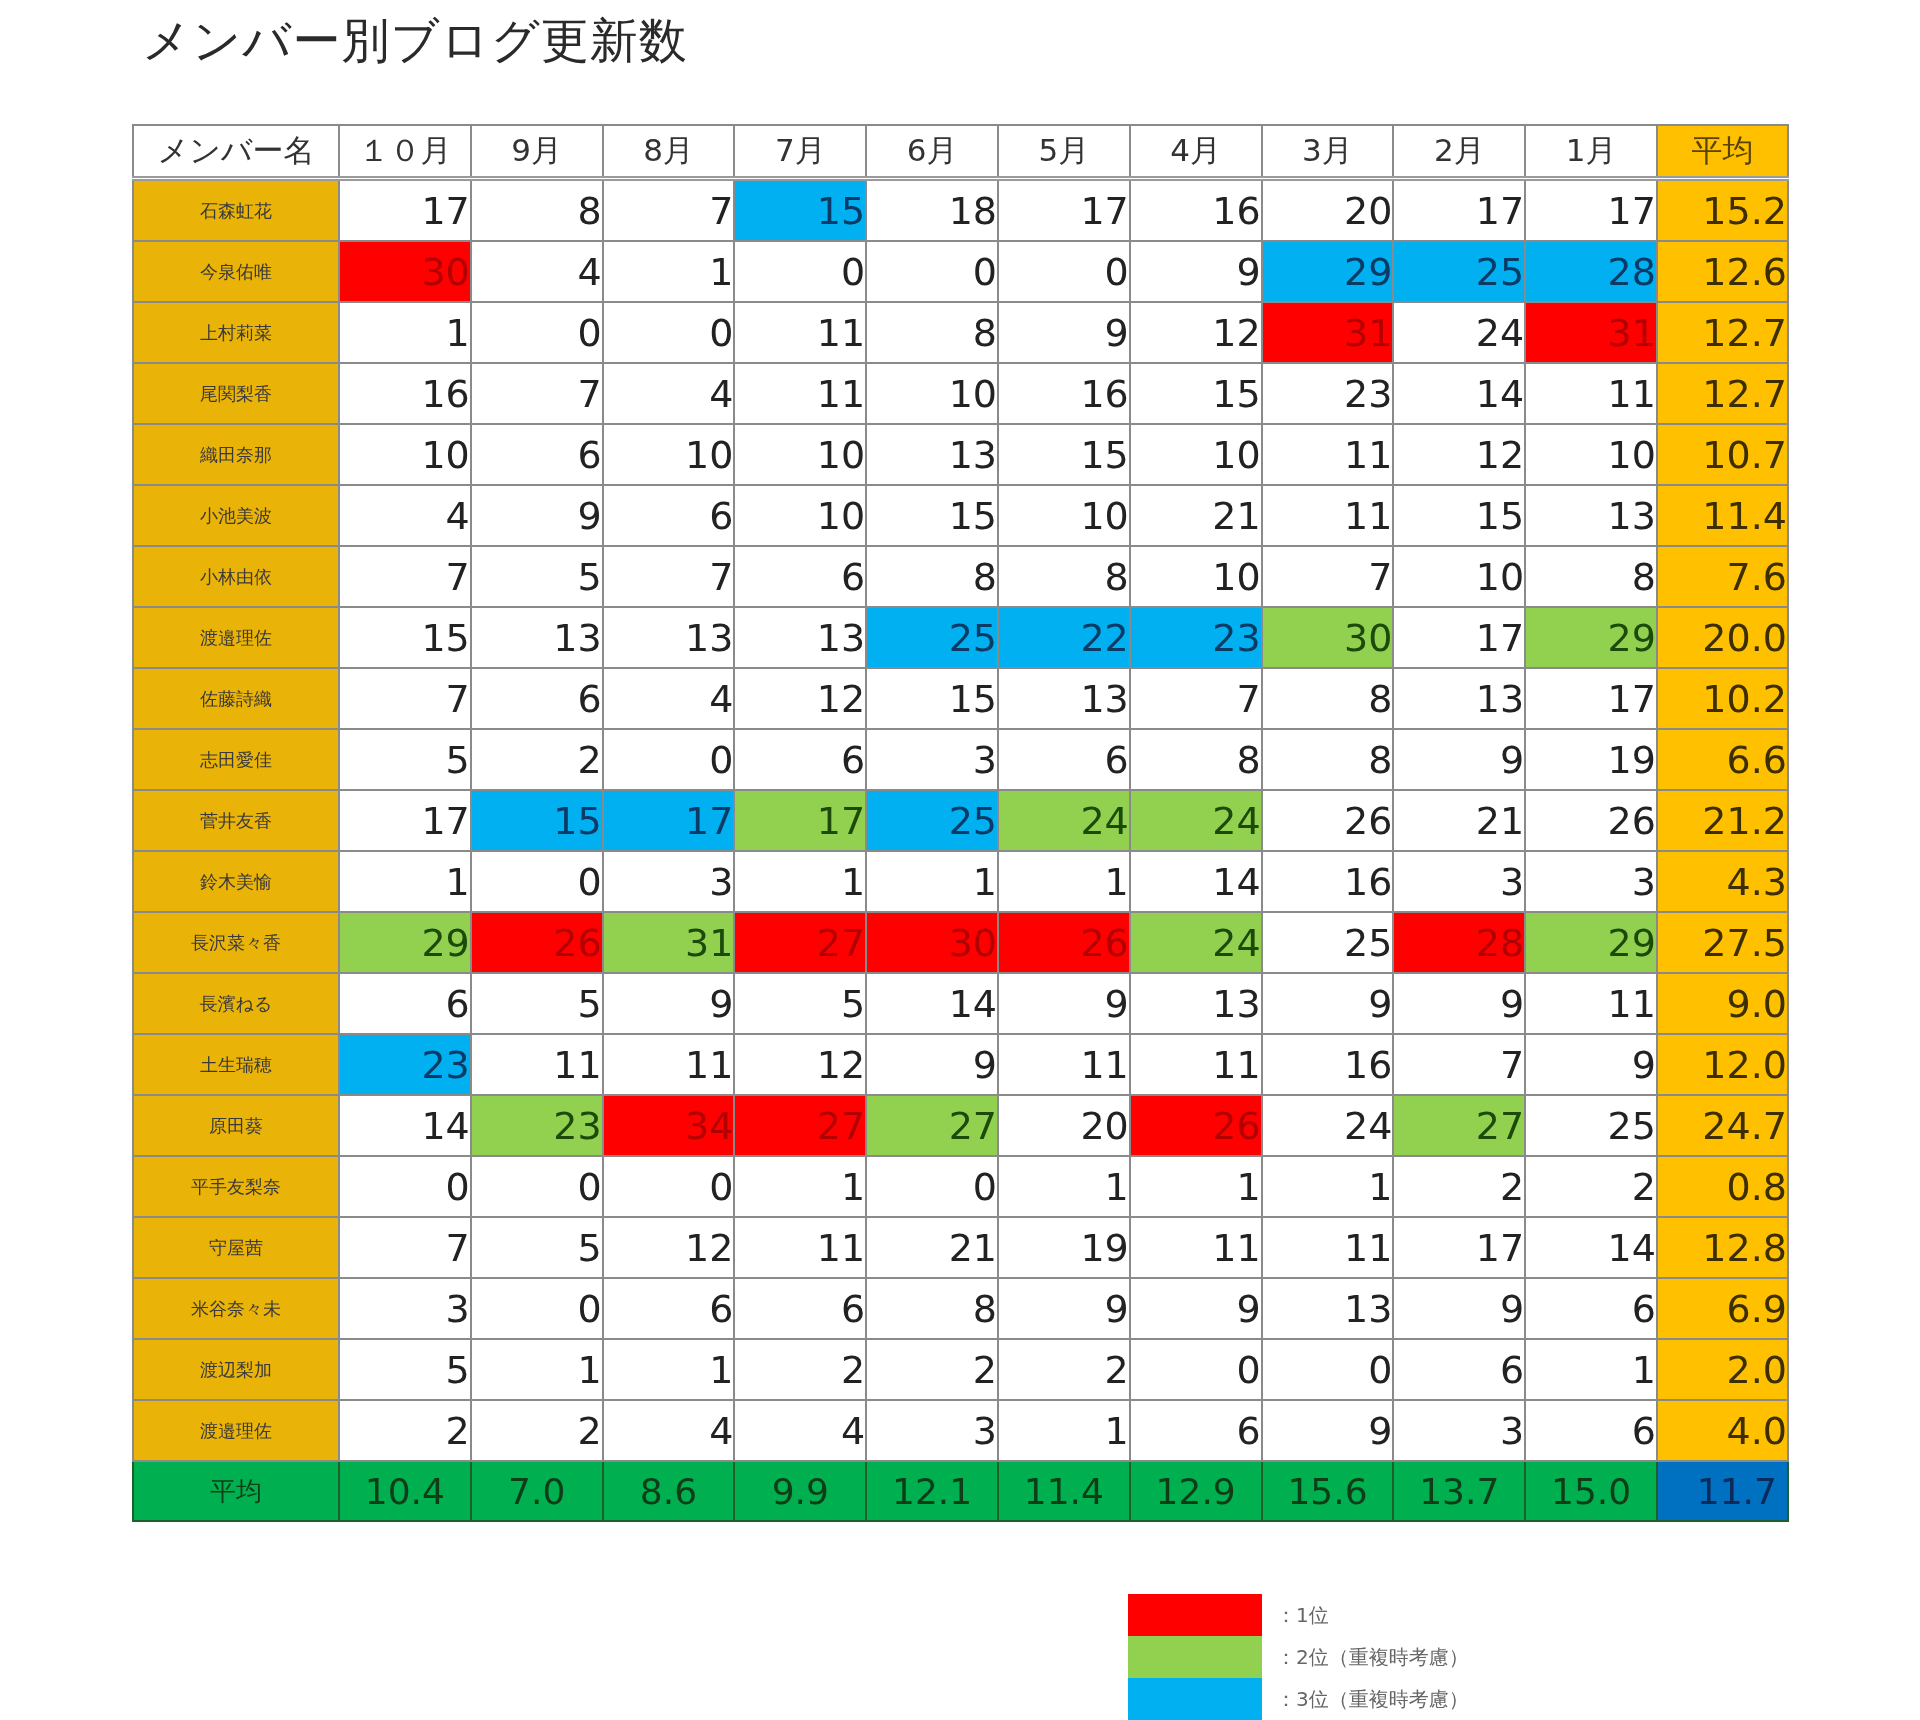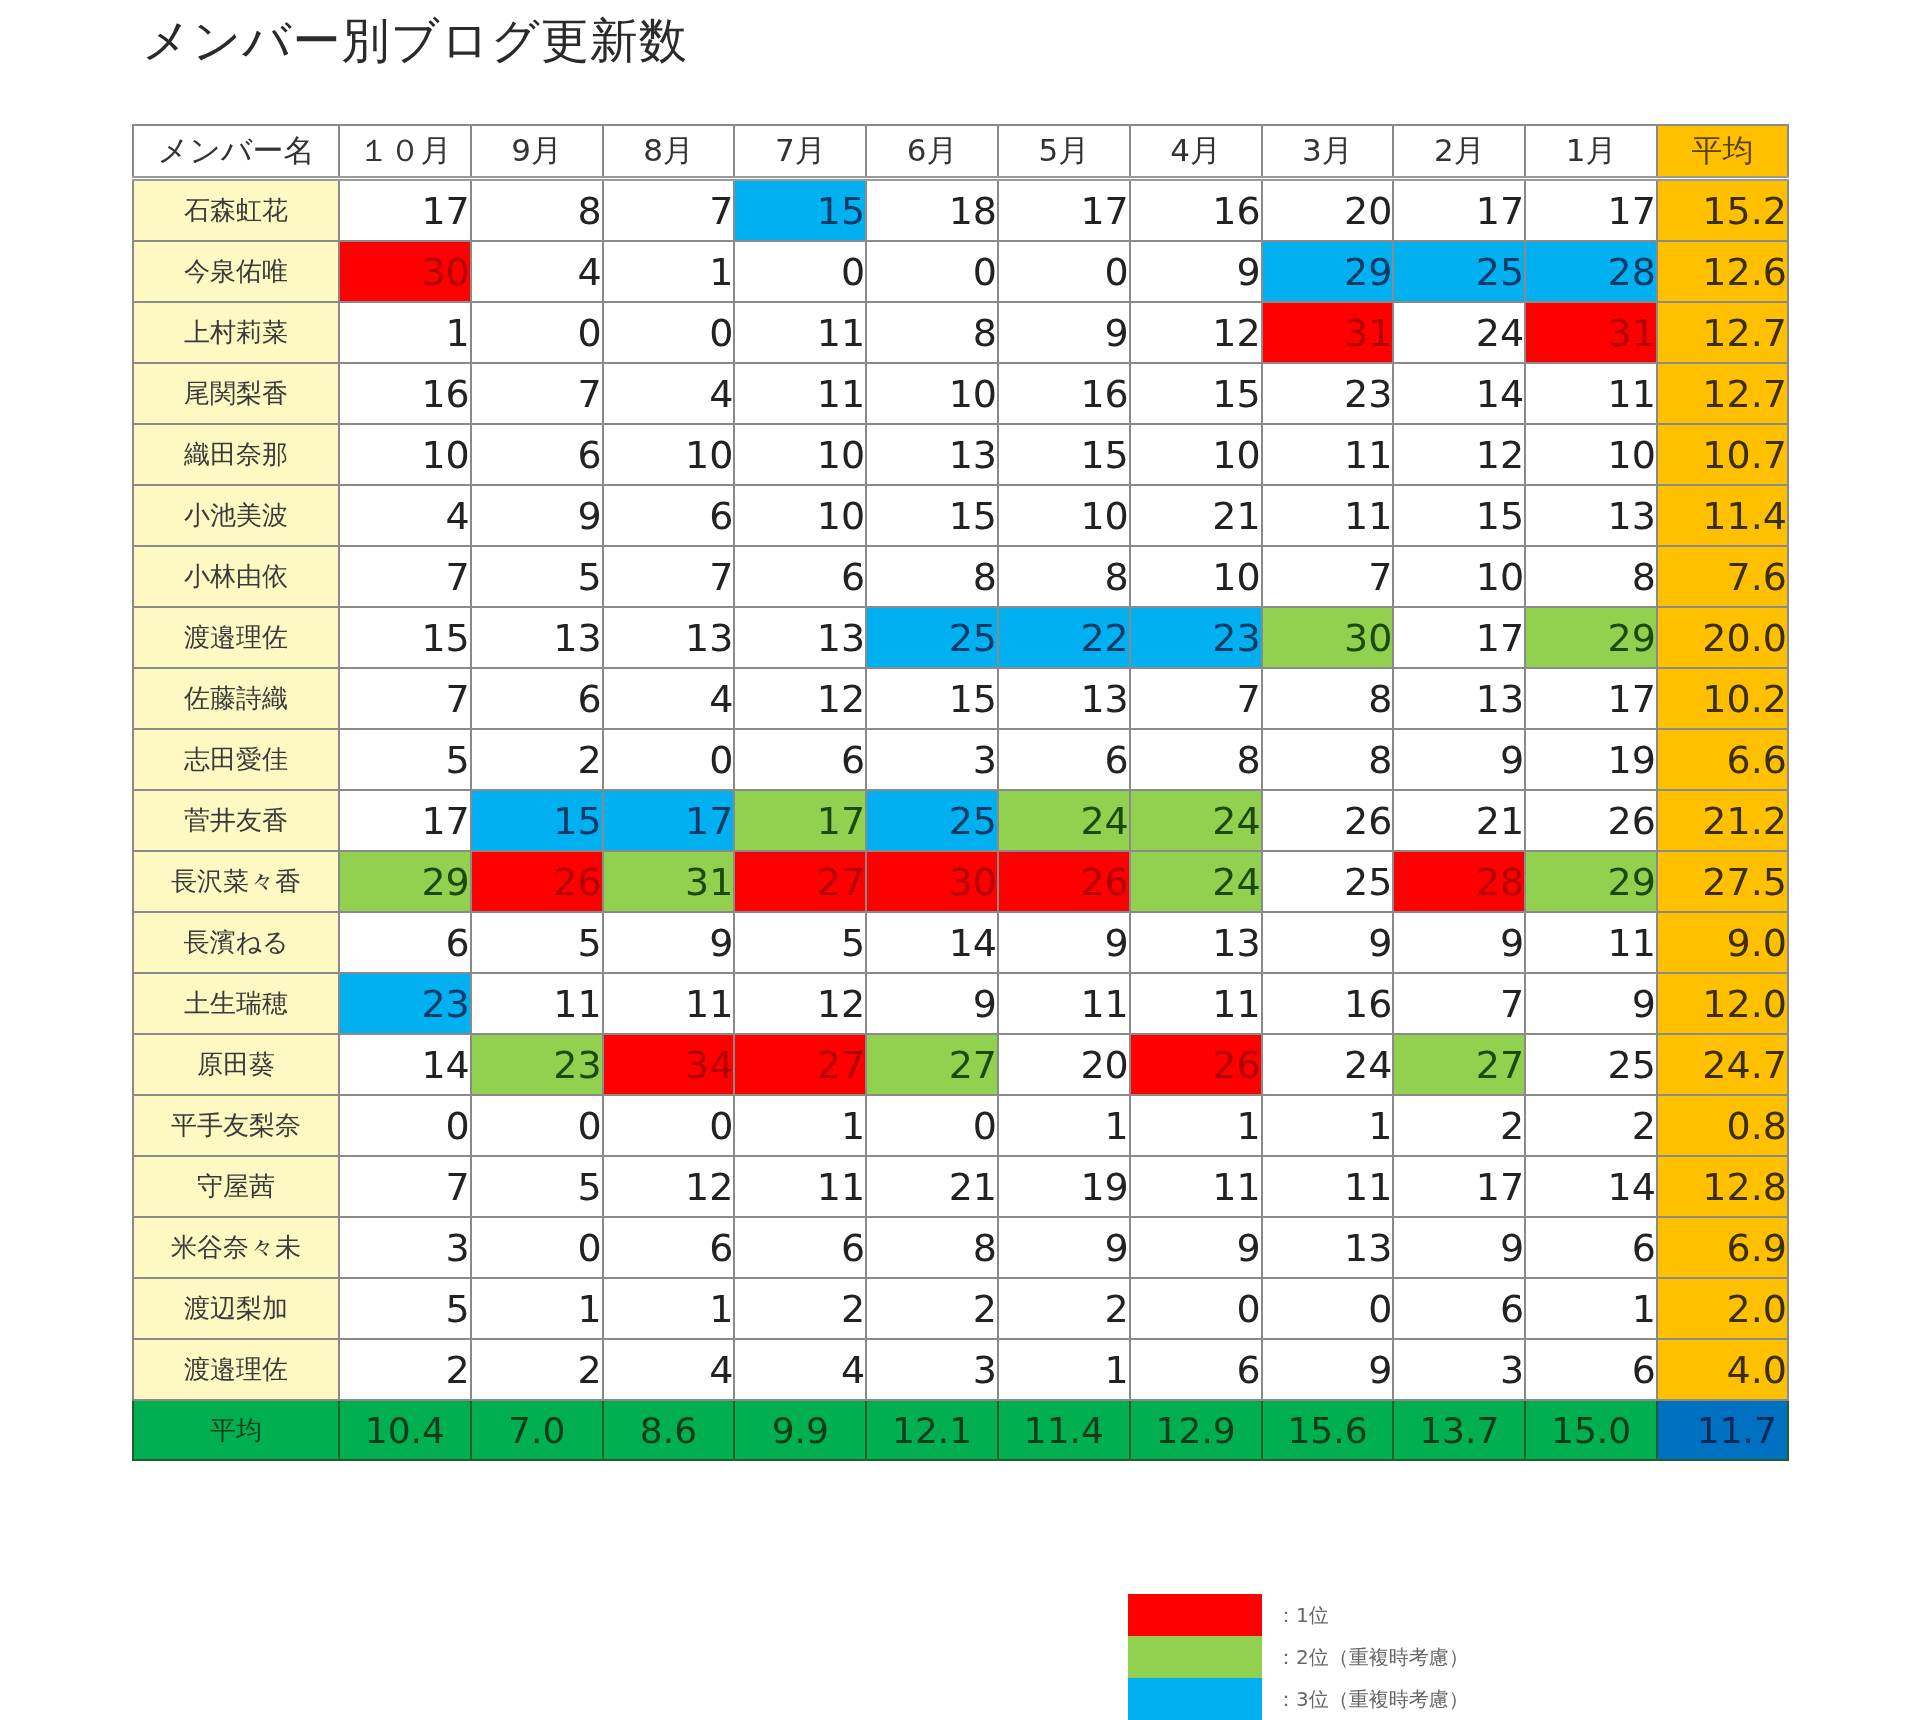--- a/index.html
+++ b/index.html
@@ -21,21 +21,21 @@
   col.c-name { width: 206px; }
   col.c-month { width: 131.8px; }
   col.c-avg { width: 131px; }
   tr.hdr th {
     height: 50px; font-weight: normal; font-size: 31px; color: #333; text-align: center;
     background: #fff; border-bottom: 5px double #9a9a9a;
   }
   tr.hdr th.avg-h { background: #FFC000; color: #5a4200; }
   tr.row td { height: 59px; }
   td.name {
-    text-align: center; font-size: 26px; color: #3a3a3a; background: #fef9c3;
+    text-align: center; font-size: 18px; color: #3a3a3a; background: #eab308;
   }
   td.num {
     text-align: right; font-size: 38px; padding-right: 10px; color: #222; background: #fff;
     font-family: "DejaVu Sans", sans-serif;
   }
   td.num.r1 { background: #FF0000; color: #b20000; }
   td.num.r2 { background: #92D050; color: #1d4a0a; }
   td.num.r3 { background: #00B0F0; color: #0a3a66; }
   td.avg { background: #FFC000; color: #3d2e00; text-align: right; padding-right: 16px; font-size: 38px; margin-left: 40px; }
   tr.footer td { height: 58px; background: #00B050; color: #0f3d18; font-size: 36px; text-align: center; border-color: #1f5f2e; }
@@ -229,20 +229,34 @@
         <td class="num r3">15</td>
         <td class="num r3">17</td>
         <td class="num r2">17</td>
         <td class="num r3">25</td>
         <td class="num r2">24</td>
         <td class="num r2">24</td>
         <td class="num">26</td>
         <td class="num">21</td>
         <td class="num">26</td>
         <td class="avg">21.2</td>
+      </tr>
+      <tr class="row">
+        <td class="name">鈴木美愉</td>
+        <td class="num">1</td>
+        <td class="num">0</td>
+        <td class="num">3</td>
+        <td class="num">1</td>
+        <td class="num">1</td>
+        <td class="num">1</td>
+        <td class="num">14</td>
+        <td class="num">16</td>
+        <td class="num">3</td>
+        <td class="num">3</td>
+        <td class="avg">4.3</td>
       </tr>
       <tr class="row">
         <td class="name">長沢菜々香</td>
         <td class="num r2">29</td>
         <td class="num r1">26</td>
         <td class="num r2">31</td>
         <td class="num r1">27</td>
         <td class="num r1">30</td>
         <td class="num r1">26</td>
         <td class="num r2">24</td>

